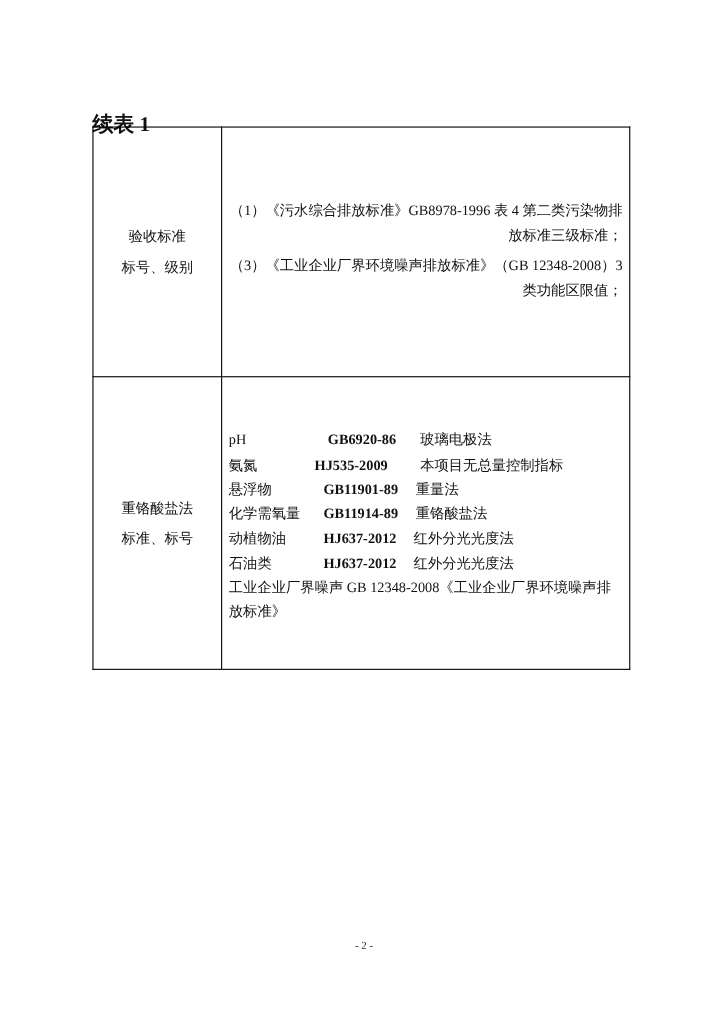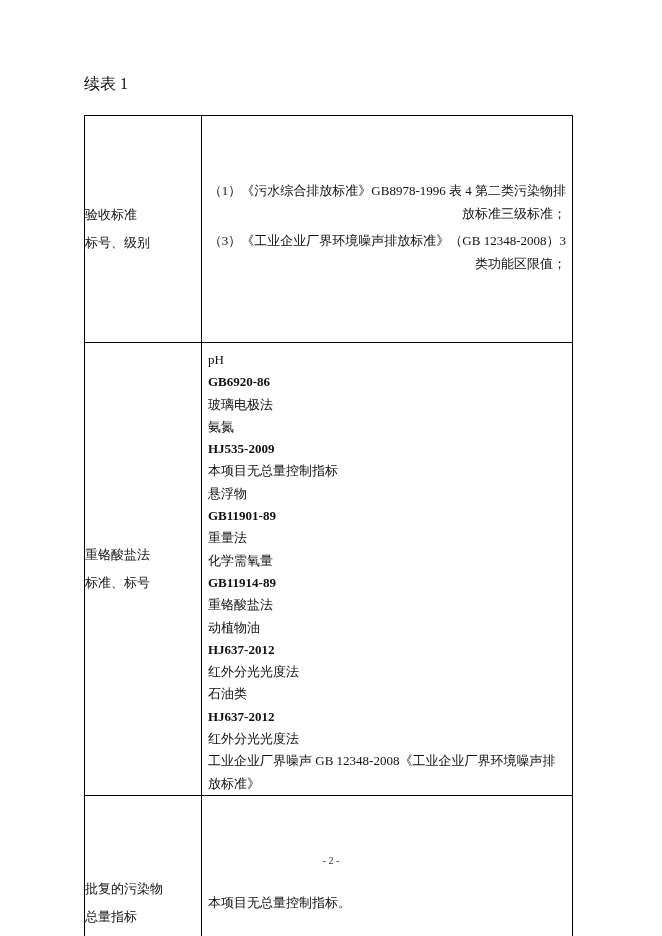--- a/index.html
+++ b/index.html
@@ -1,42 +1,42 @@
 <!DOCTYPE html>
 <html><head>
 <meta charset="utf-8">
 <style>
   html, body { margin: 0; padding: 0; background: #ffffff; }
   body {
     width: 662px; height: 936px; position: relative; overflow: hidden;
     font-family: "Liberation Serif", "DejaVu Serif", serif; color: #111;
   }
   .title {
-    position: absolute; left: 84px; top: 72px;
-    font-size: 16px; font-weight: normal; line-height: 24px;
+    position: absolute; left: 84px; top: 102px;
+    font-size: 19px; font-weight: bold; line-height: 24px;
   }
   .tbl {
     position: absolute; left: 84px; top: 115px;
     width: 488px; border-collapse: collapse;
     table-layout: fixed;
   }
   .tbl td {
     border: 1.3px solid #000; padding: 0; vertical-align: middle;
     font-size: 13px;
   }
-  .c1 { width: 116px; }
+  .c1 { width: 116px; text-align: center; }
   .c2 { width: 370px; }
   .lbl { line-height: 28px; display: block; }
   .r1 { height: 227px; }
   .r2 { height: 266px; }
   .r3 { height: 215px; }
   .para { padding: 0 6px 0 6px; line-height: 23px; font-size: 13px; text-align: right; }
   .para p { margin: 0 0 4px 0; }
   .methods { padding-left: 6px; line-height: 22.3px; }
-  .mrow { display: flex; white-space: nowrap; flex-direction: column; }
+  .mrow { display: flex; white-space: nowrap; }
   .m1 { width: 86px; }
   .m2 { width: 86px; font-weight: bold; }
   .mwrap { white-space: normal; padding-right: 6px; }
   .p3 { padding-left: 6px; line-height: 22px; }
   .pageno {
     position: absolute; left: 0; width: 662px; top: 855px;
     text-align: center; font-size: 10px; color: #333;
   }
 </style>
 </head>
@@ -92,25 +92,16 @@
         </div>
         <div class="mrow">
           <span class="m1" style="width:86px">石油类</span>
           <span class="m2" style="width:82px">HJ637-2012</span>
           <span>红外分光光度法</span>
         </div>
         <div class="mwrap">工业企业厂界噪声  GB 12348-2008《工业企业厂界环境噪声排放标准》</div>
       </div>
     </td>
   </tr>
-  <tr class="r3">
-    <td class="c1">
-      <span class="lbl">批复的污染物</span>
-      <span class="lbl">总量指标</span>
-    </td>
-    <td class="c2">
-      <div class="p3">本项目无总量控制指标。</div>
-    </td>
-  </tr>
 </tbody>
   </table>
 
 <div class="pageno">- 2 -</div>
 
 </body></html>

